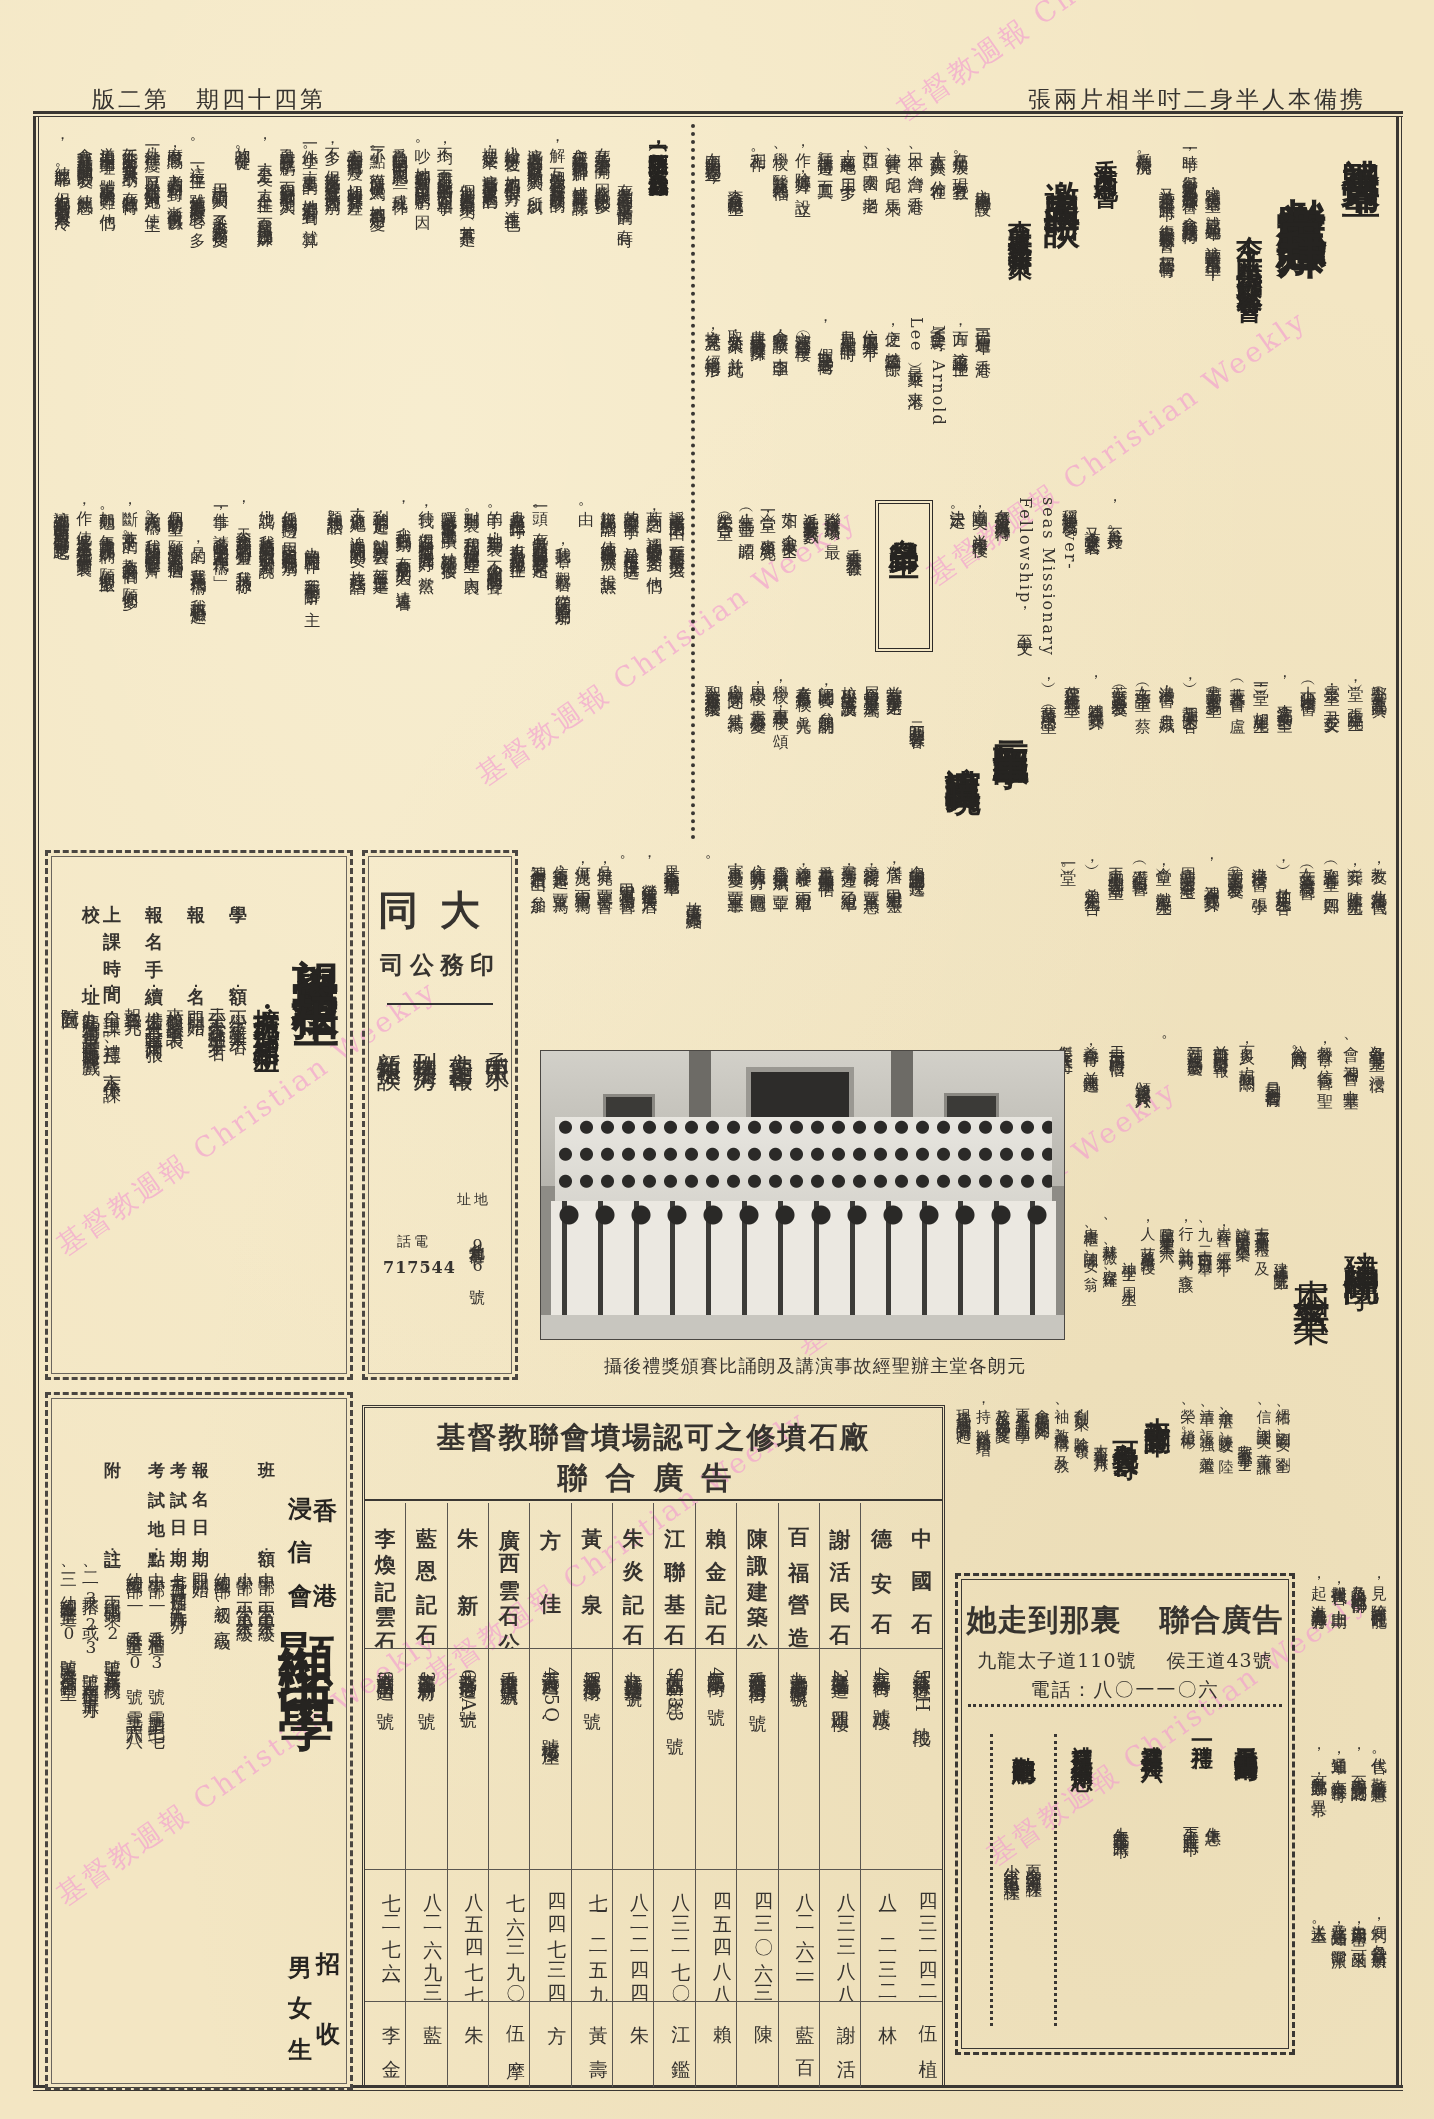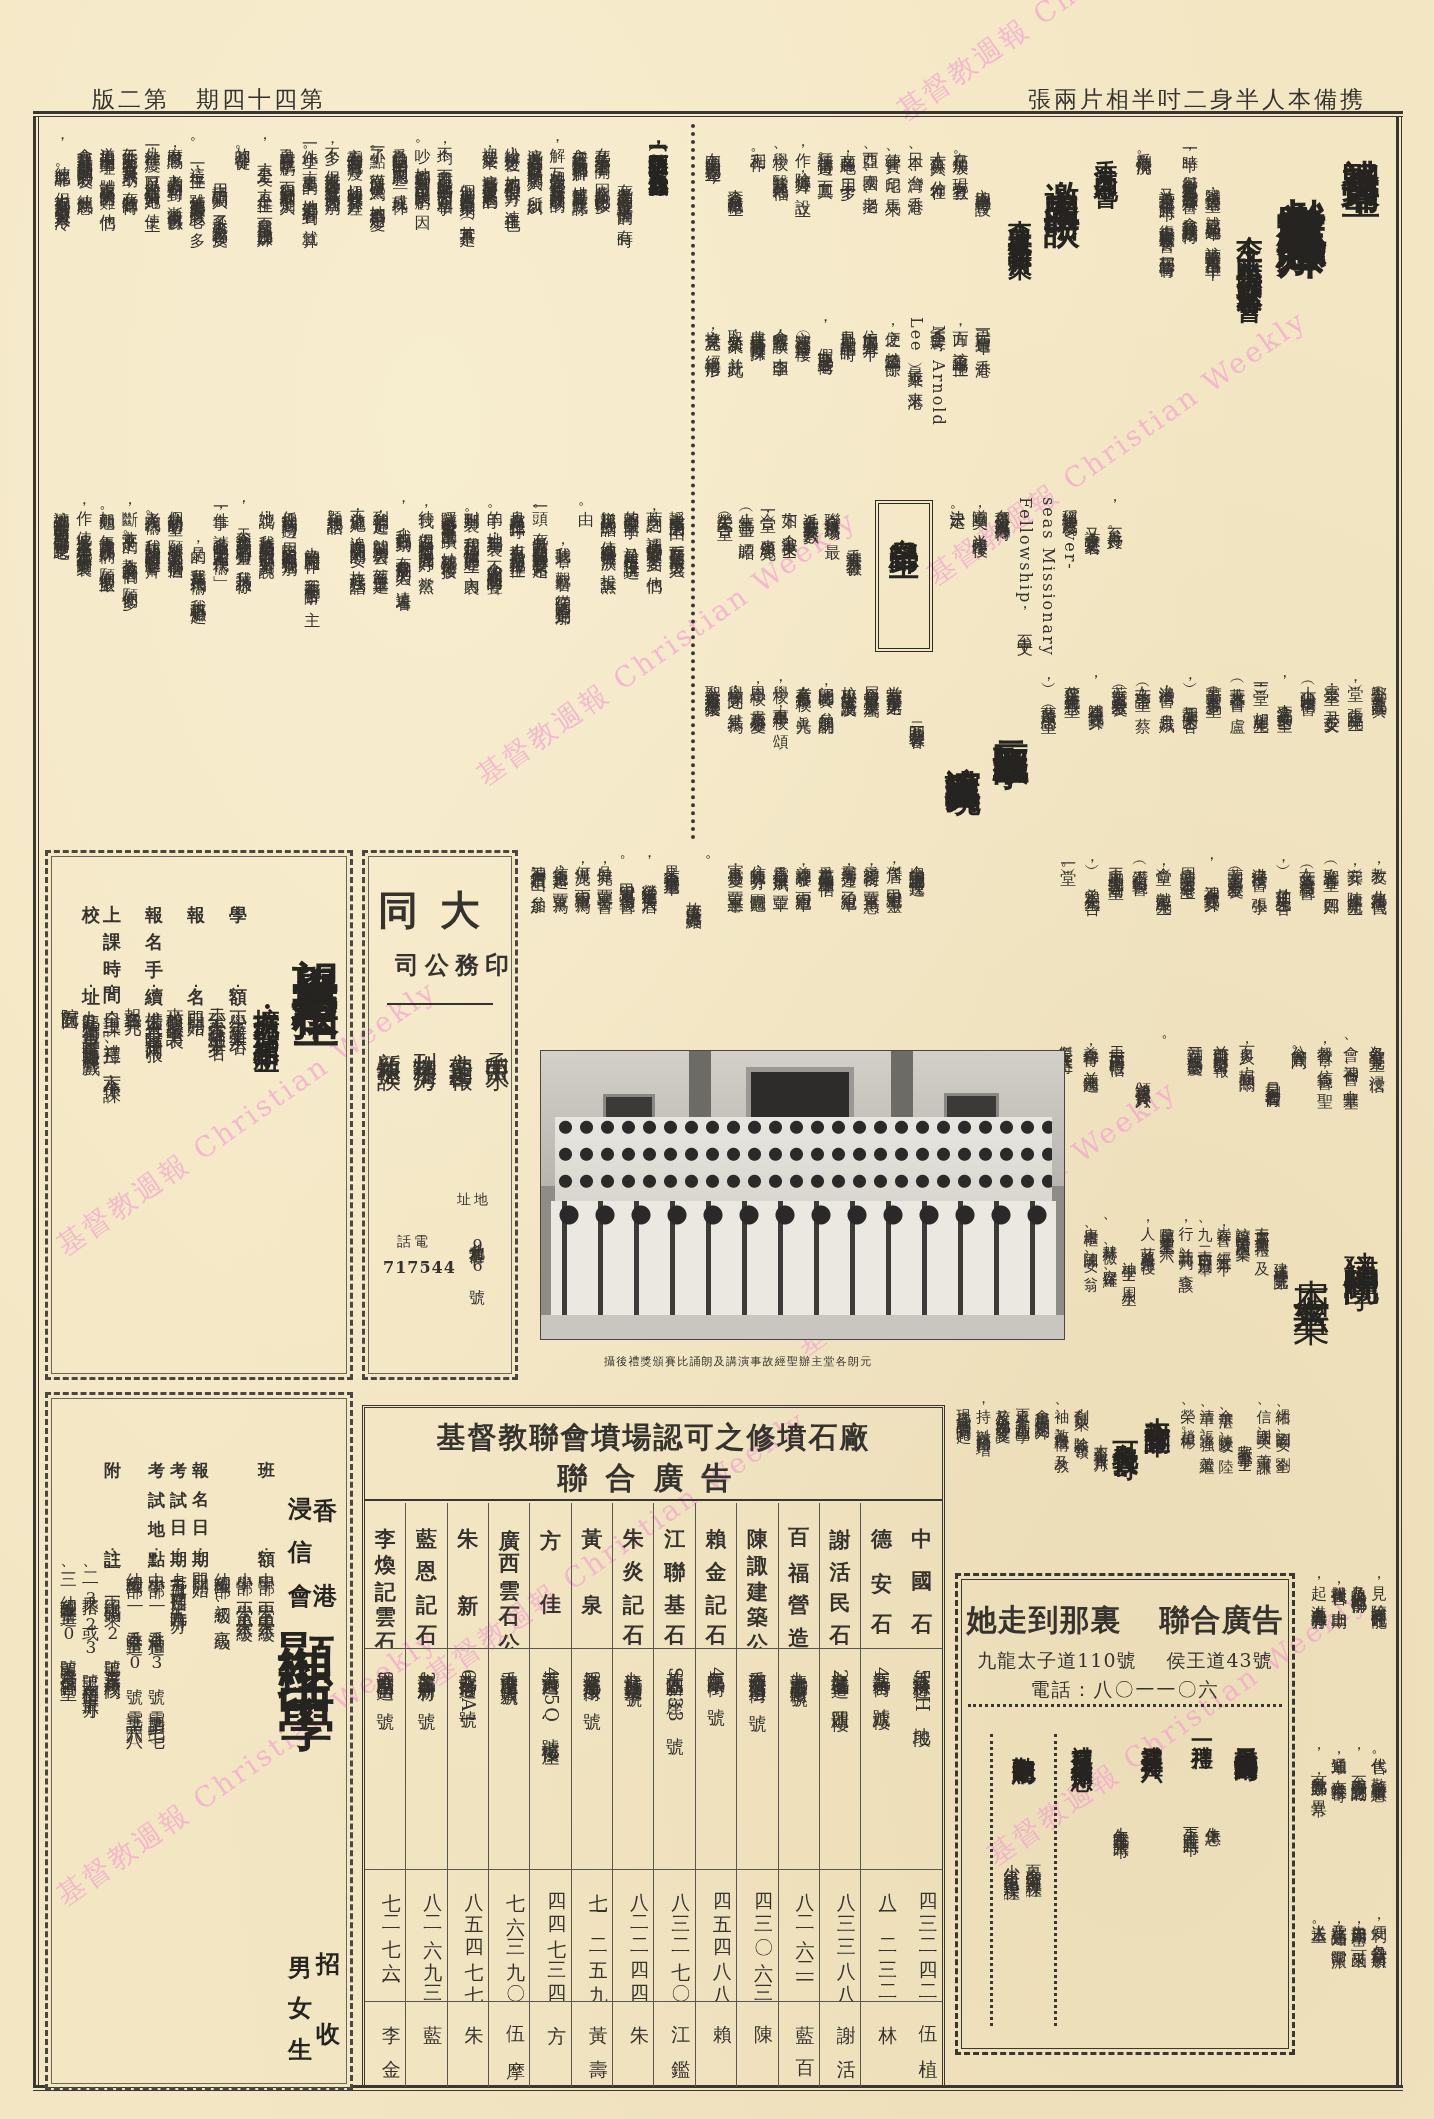--- a/index.html
+++ b/index.html
@@ -263,21 +263,21 @@
     <div class="ph-wall"></div>
     <div class="ph-pill1"></div>
     <div class="ph-pill2"></div>
     <div class="ph-win1"></div>
     <div class="ph-win2"></div>
     <div class="ph-door"></div>
     <div class="ph-kids"></div>
     <div class="ph-adults"></div>
     <div class="ph-ground"></div>
   </div>
-  <div class="a rev" style="left:604px;top:1354px;font-size:11px;letter-spacing:1.2px">元朗各堂主辦聖經故事演講及朗誦比賽頒獎禮後攝</div>
+  <div class="a rev" style="left:604px;top:1354px;font-size:18px;letter-spacing:1.2px">元朗各堂主辦聖經故事演講及朗誦比賽頒獎禮後攝</div>
 
   <div class="v hd" style="left:1340px;top:1222px;width:46px;height:300px;font-size:37px;letter-spacing:4px;font-weight:normal">建道神學院同學</div>
   <div class="v hd" style="left:1290px;top:1250px;width:46px;height:305px;font-size:37px;letter-spacing:5px;font-weight:normal">本屆十六名畢業</div>
   <div class="v body" style="left:1081px;top:1215px;width:209px;height:162px;font-size:15px;letter-spacing:2.5px;line-height:19px">　　建道神學院第五
 十五屆畢業典禮，及
 該院舉辦第六次聖樂
 崇拜會，經于本月十
 九、二十兩日分別舉
 行，并誌前刋。查該
 院是屆畢業生共十六
@@ -336,21 +336,21 @@
       </div>
       <div>
         <div class="ln"><span class="lbl just" style="inline-size:85px">校址</span><span>：</span><span>九龍旺角弼街（英華書院舊址即麗聲戲</span></div>
         <div class="ln" style="padding-top:103px">院對面）</div>
       </div>
     </div>
   </div>
 
   <div class="box" style="left:362px;top:850px;width:156px;height:530px">
     <div class="a rev" style="left:0;width:150px;top:30px;text-align:center;font-size:40px;font-weight:bold;letter-spacing:22px">大同</div>
-    <div class="a rev" style="left:0;width:150px;top:96px;text-align:right;font-size:24px;font-weight:bold;letter-spacing:6px">印務公司</div>
+    <div class="a rev" style="left:0;width:150px;top:96px;text-align:center;font-size:24px;font-weight:bold;letter-spacing:6px">印務公司</div>
     <div class="a" style="left:22px;top:150px;width:106px;border-top:2px solid #333"></div>
     <div class="a ent" style="left:6px;top:180px;height:175px;font-size:24px;letter-spacing:3px;line-height:36px">
       <div class="ln">承印中西大小</div>
       <div class="ln">文件定期書報</div>
       <div class="ln">刊物字模清秀</div>
       <div class="ln">新穎快捷不誤</div>
     </div>
     <div class="a rev" style="left:92px;top:338px;font-size:14px;letter-spacing:3px">地址</div>
     <div class="v vu" style="left:100px;top:378px;width:22px;height:140px;font-size:16px;letter-spacing:1px;white-space:nowrap">北角和富道96號</div>
     <div class="a rev" style="left:32px;top:380px;font-size:14px;letter-spacing:3px">電話</div>

